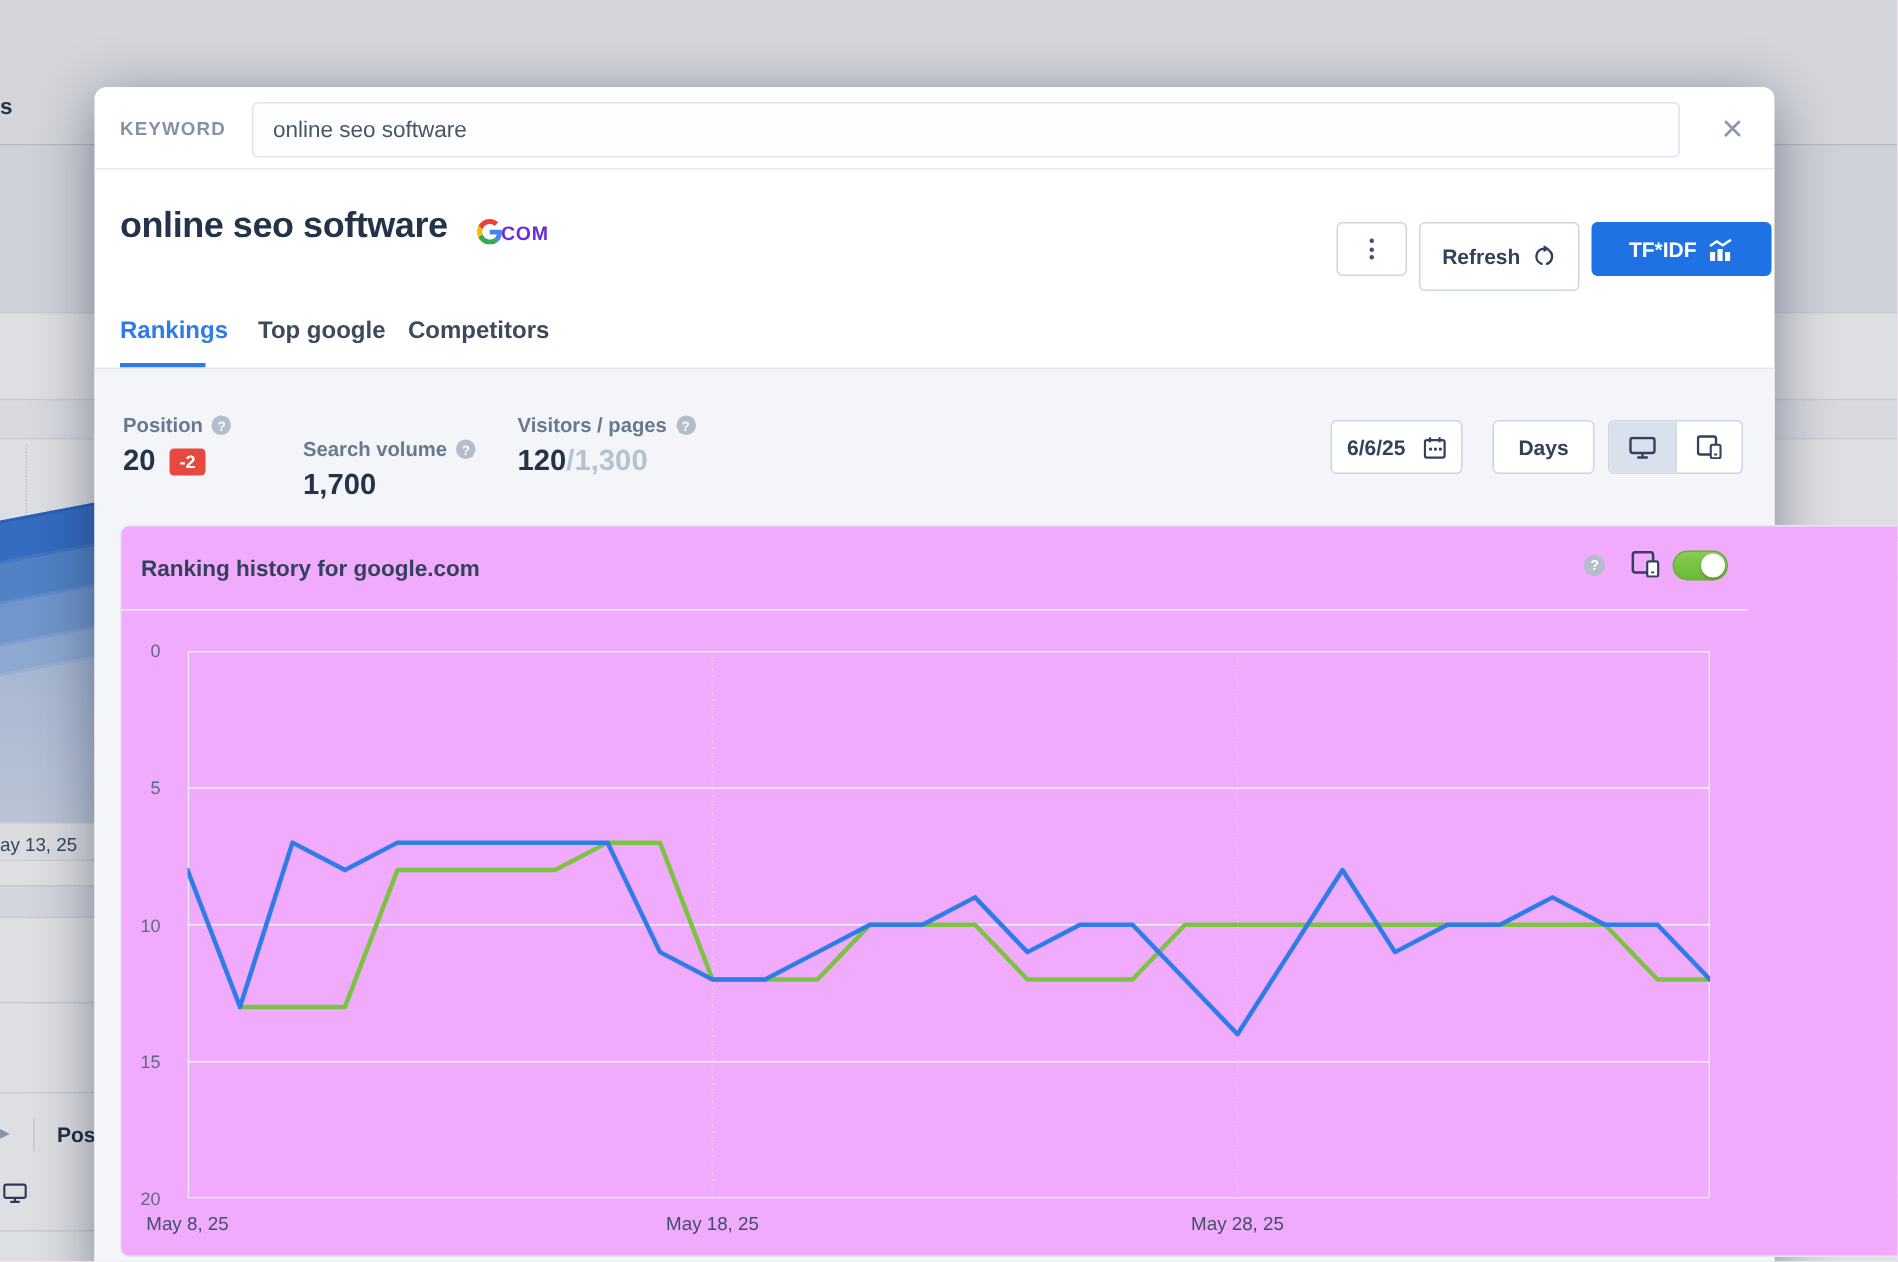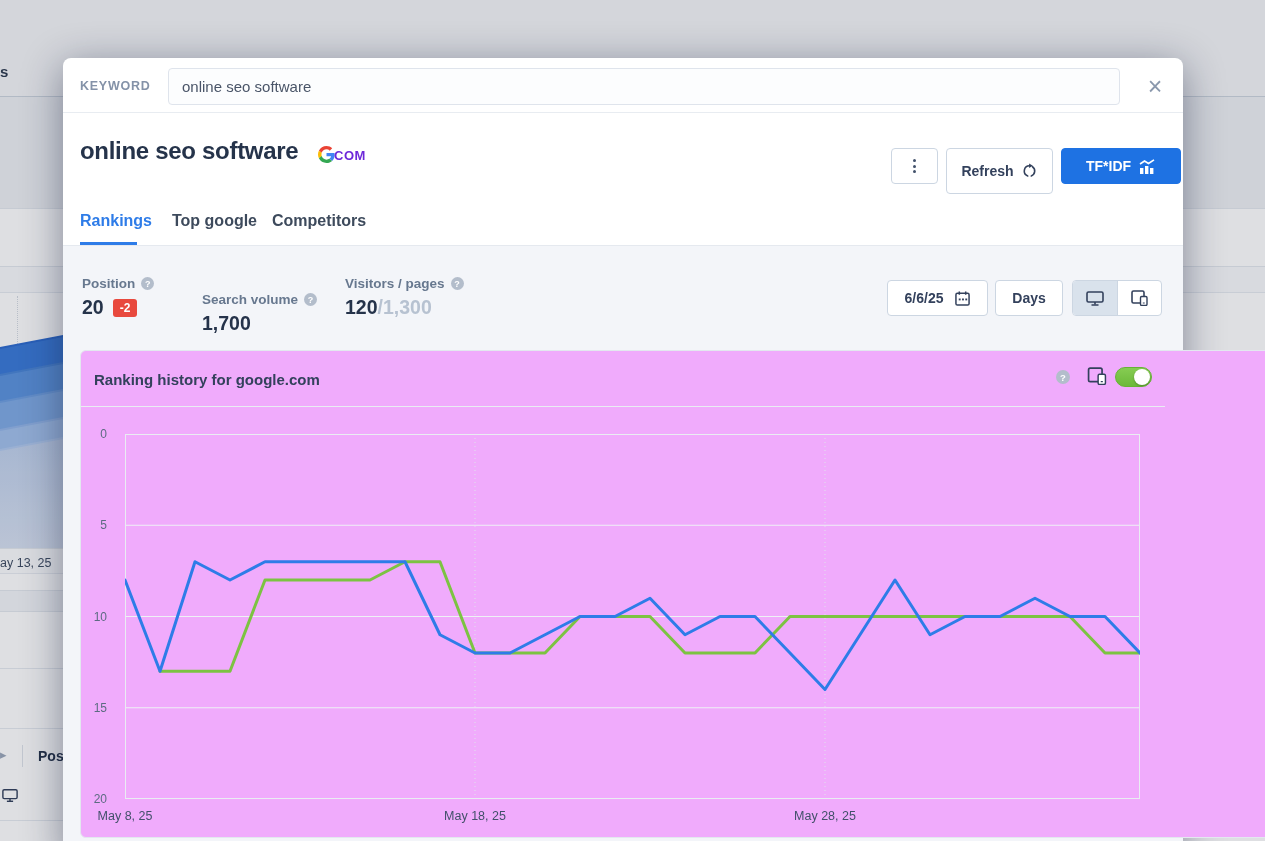--- a/index.html
+++ b/index.html
@@ -48,21 +48,21 @@
   .tab-underline { left:17px; top:184px; width:57px; height:3px; background:#2e7ce8; }
   .tabs-divider { left:0; top:187px; width:1120px; height:1px; background:#e5e9ef; }
   .stats-band { left:0; top:188px; width:1120px; height:612px; background:#f3f5f9; }
   .stat { top:218px;text-align:center; }
   .stat-label { font-size:13.5px; font-weight:bold; color:#67788f; display:flex; align-items:center; gap:6px; }
   .stat-value { margin-top:5px; font-size:19.5px; font-weight:bold; color:#25334a; display:flex; align-items:center; gap:9px; }
   .help { width:13px; height:13px; border-radius:50%; background:#b3bdcb; color:#fff; font-size:9px; font-weight:bold;
           display:inline-flex; align-items:center; justify-content:center; }
   .badge { background:#e8493e; color:#fff; font-size:12px; font-weight:bold; border-radius:3px; padding:2px 7px; }
   .muted { color:#b7c2d1; }
-  .ctrl-date { left:824px; top:222px; width:101px; height:36px;gap:12px; }
+  .ctrl-date { left:824px; top:222px; width:88px; height:36px;gap:12px; }
   .ctrl-days { left:932px; top:222px; width:68px; height:36px; }
   .seg-group { left:1009px; top:222px; width:90px; height:36px; border:1px solid #ccd6e2; border-radius:4px;
                background:#fff; display:flex; overflow:hidden; }
   .seg { flex:1; display:flex; align-items:center; justify-content:center; cursor:pointer; }
   .seg.active { background:#d9e2ec; }
   .seg + .seg { border-left:1px solid #ccd6e2; }
   
   .card { left:17px; top:292px; width:1248px; height:488px; background:#f0abfc; border:1px solid #e3e8ef; border-radius:6px; }
   .card-title { left:13px; top:20px; font-size:15px; font-weight:bold; color:#33415c; }
   .card-divider { left:0; top:55px; width:1084px; height:1px; background:#e9edf2; }

